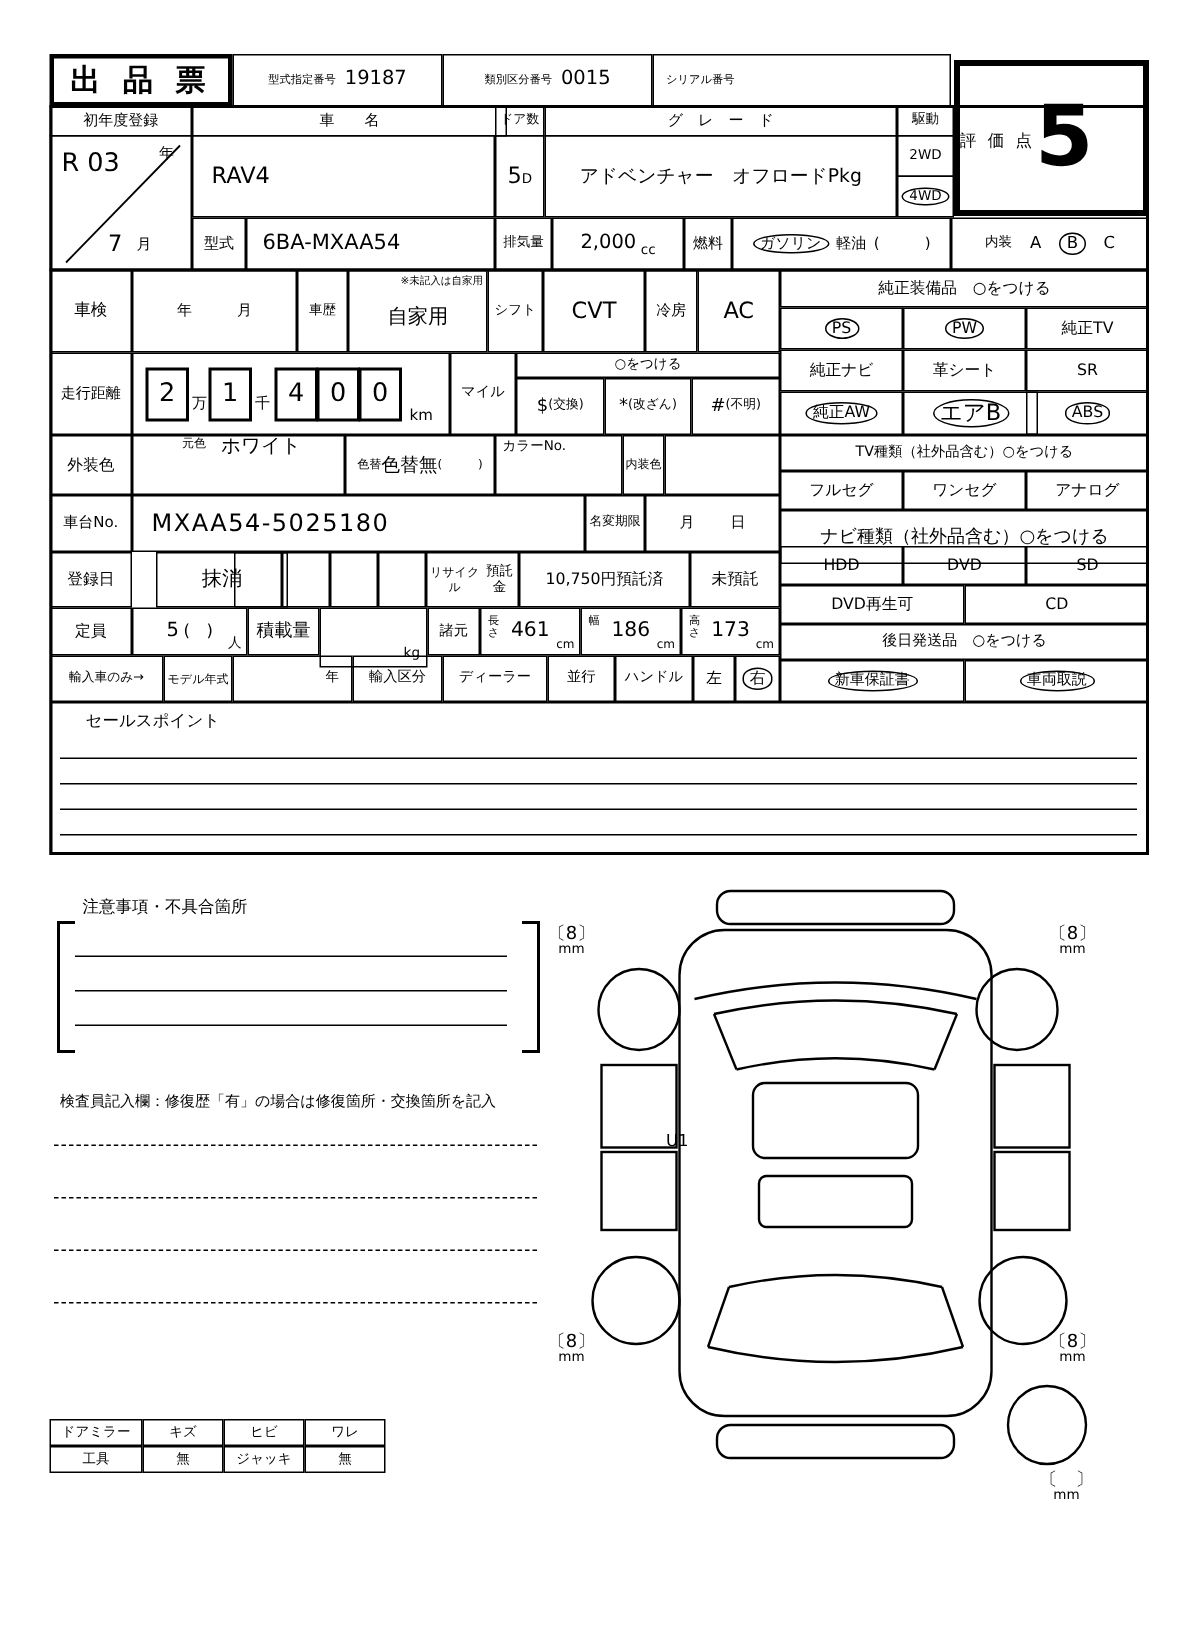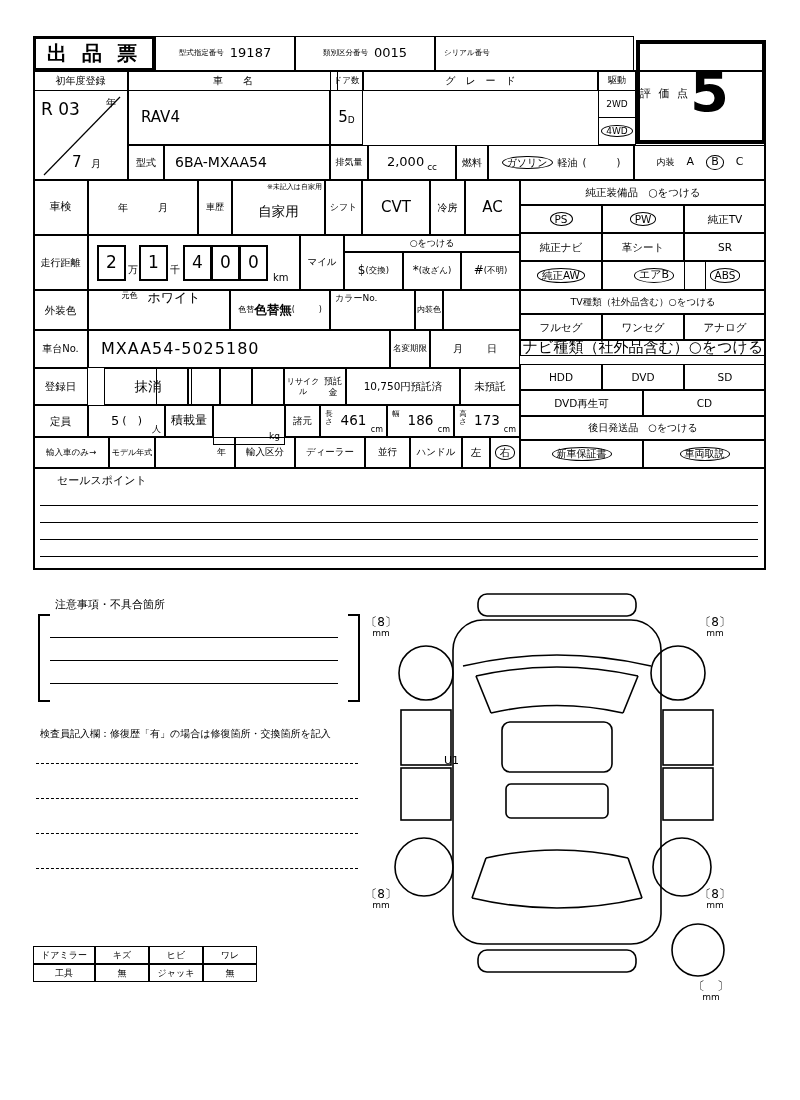--- a/index.html
+++ b/index.html
@@ -58,20 +58,21 @@
     <span class="abs" style="left:7px;top:9px;font-size:17px">R 03</span>
     <span class="abs" style="right:11px;top:6px;font-size:10px">年</span>
     <span class="abs" style="left:38px;bottom:8px;font-size:15px">7</span>
     <span class="abs" style="left:57px;bottom:10px;font-size:10px">月</span>
   </div>
   <div class="c" style="left:128px;top:90px;width:202px;height:55px;justify-content:flex-start;padding-left:12px;font-size:15px">RAV4</div>
   <div class="c col" style="left:330px;top:90px;width:33px;height:55px">
     <span style="font-size:15px">5</span>
     <span style="font-size:9px;margin-top:6px">D</span>
   </div>
+  <div class="c" style="left:363px;top:90px;width:235px;height:55px;font-size:12.5px">アドベンチャー　オフロードPkg</div>
   <div class="c" style="left:598px;top:90px;width:38px;height:28px;font-size:9px">2WD</div>
   <div class="c" style="left:598px;top:117px;width:38px;height:28px;font-size:9px">
     <span class="oval-s">4WD</span>
   </div>
 
   <div class="c" style="left:128px;top:145px;width:36px;height:35px;font-size:10px">型式</div>
   <div class="c" style="left:164px;top:145px;width:166px;height:35px;justify-content:flex-start;padding-left:10px;font-size:14px">6BA-MXAA54</div>
   <div class="c" style="left:330px;top:145px;width:38px;height:35px;font-size:9px">排気量</div>
   <div class="c" style="left:368px;top:145px;width:88px;height:35px">
     <span style="font-size:13px">2,000</span>
@@ -119,21 +120,21 @@
     </div>
   <div class="c" style="left:602px;top:233px;width:82px;height:28px;font-size:10.5px">
       <span>革シート</span>
     </div>
   <div class="c" style="left:684px;top:233px;width:82px;height:28px;font-size:10.5px">
       <span>SR</span>
     </div>
   <div class="c" style="left:520px;top:261px;width:82px;height:29px;font-size:10.5px">
       <span class="oval-s">純正AW</span>
     </div>
-  <div class="c" style="left:602px;top:261px;width:104px;height:29px;font-size:11px">
+  <div class="c" style="left:602px;top:261px;width:90px;height:29px;font-size:15px">
       <span class="oval-s">エアB</span>
     </div>
   <div class="c" style="left:684px;top:261px;width:82px;height:29px;font-size:10.5px">
       <span class="oval-s">ABS</span>
     </div>
 
   <div class="c" style="left:33px;top:235px;width:55px;height:55px;font-size:10px">走行距離</div>
   <div class="c" style="left:88px;top:235px;width:212px;height:55px">
     <span class="dig" style="left:8px">2</span>
     <span class="abs" style="left:39px;top:28px;font-size:10px">万</span>
@@ -159,21 +160,21 @@
     <span style="font-size:8.5px">(不明)</span>
   </div>
 
   <div class="c" style="left:33px;top:290px;width:55px;height:40px;font-size:10.5px">外装色</div>
   <div class="c col" style="left:88px;top:290px;width:142px;height:40px;align-items:flex-start;padding-left:4px">
     <span style="font-size:8px">元色</span>
     <span style="font-size:13px;padding-left:10px">ホワイト</span>
   </div>
   <div class="c col" style="left:230px;top:290px;width:100px;height:40px">
     <span style="font-size:8px">色替</span>
-    <span style="font-size:12.5px;font-weight:700">色替無</span>
+    <span style="font-size:12.5px;font-weight:400">色替無</span>
     <span style="font-size:8px">(　　　)</span>
   </div>
   <div class="c" style="left:330px;top:290px;width:85px;height:40px;align-items:flex-start;justify-content:flex-start;padding:2px 0 0 4px;font-size:9px">カラーNo.</div>
   <div class="c col" style="left:415px;top:290px;width:28px;height:40px;font-size:8px">
     <span>内装</span>
     <span>色</span>
   </div>
   <div class="c" style="left:443px;top:290px;width:77px;height:40px"></div>
 
   <div class="c" style="left:520px;top:290px;width:246px;height:24px;font-size:9.5px">TV種類（社外品含む）○をつける</div>
@@ -185,21 +186,21 @@
   <div class="c" style="left:88px;top:330px;width:302px;height:38px;justify-content:flex-start;padding-left:12px;font-size:16px;letter-spacing:1px">MXAA54-5025180</div>
   <div class="c col" style="left:390px;top:330px;width:40px;height:38px;font-size:8.5px">
     <span>名変</span>
     <span>期限</span>
   </div>
   <div class="c" style="left:430px;top:330px;width:90px;height:38px;gap:24px;font-size:10px">
     <span>月</span>
     <span>日</span>
   </div>
 
-  <div class="c" style="left:520px;top:340px;width:246px;height:16px;font-size:15px">ナビ種類（社外品含む）○をつける</div>
+  <div class="c" style="left:520px;top:340px;width:246px;height:36px;font-size:12px">ナビ種類（社外品含む）○をつける</div>
   <div class="c" style="left:520px;top:364px;width:82px;height:26px;font-size:10.5px">HDD</div>
   <div class="c" style="left:602px;top:364px;width:82px;height:26px;font-size:10.5px">DVD</div>
   <div class="c" style="left:684px;top:364px;width:82px;height:26px;font-size:10.5px">SD</div>
   <div class="c" style="left:520px;top:390px;width:123px;height:26px;font-size:10.5px">DVD再生可</div>
   <div class="c" style="left:643px;top:390px;width:123px;height:26px;font-size:10.5px">CD</div>
   <div class="c" style="left:520px;top:416px;width:246px;height:24px;font-size:10px">後日発送品　○をつける</div>
   <div class="c" style="left:520px;top:440px;width:123px;height:28px;font-size:10px">
     <span class="oval-s">新車保証書</span>
   </div>
   <div class="c" style="left:643px;top:440px;width:123px;height:28px;font-size:10px">

